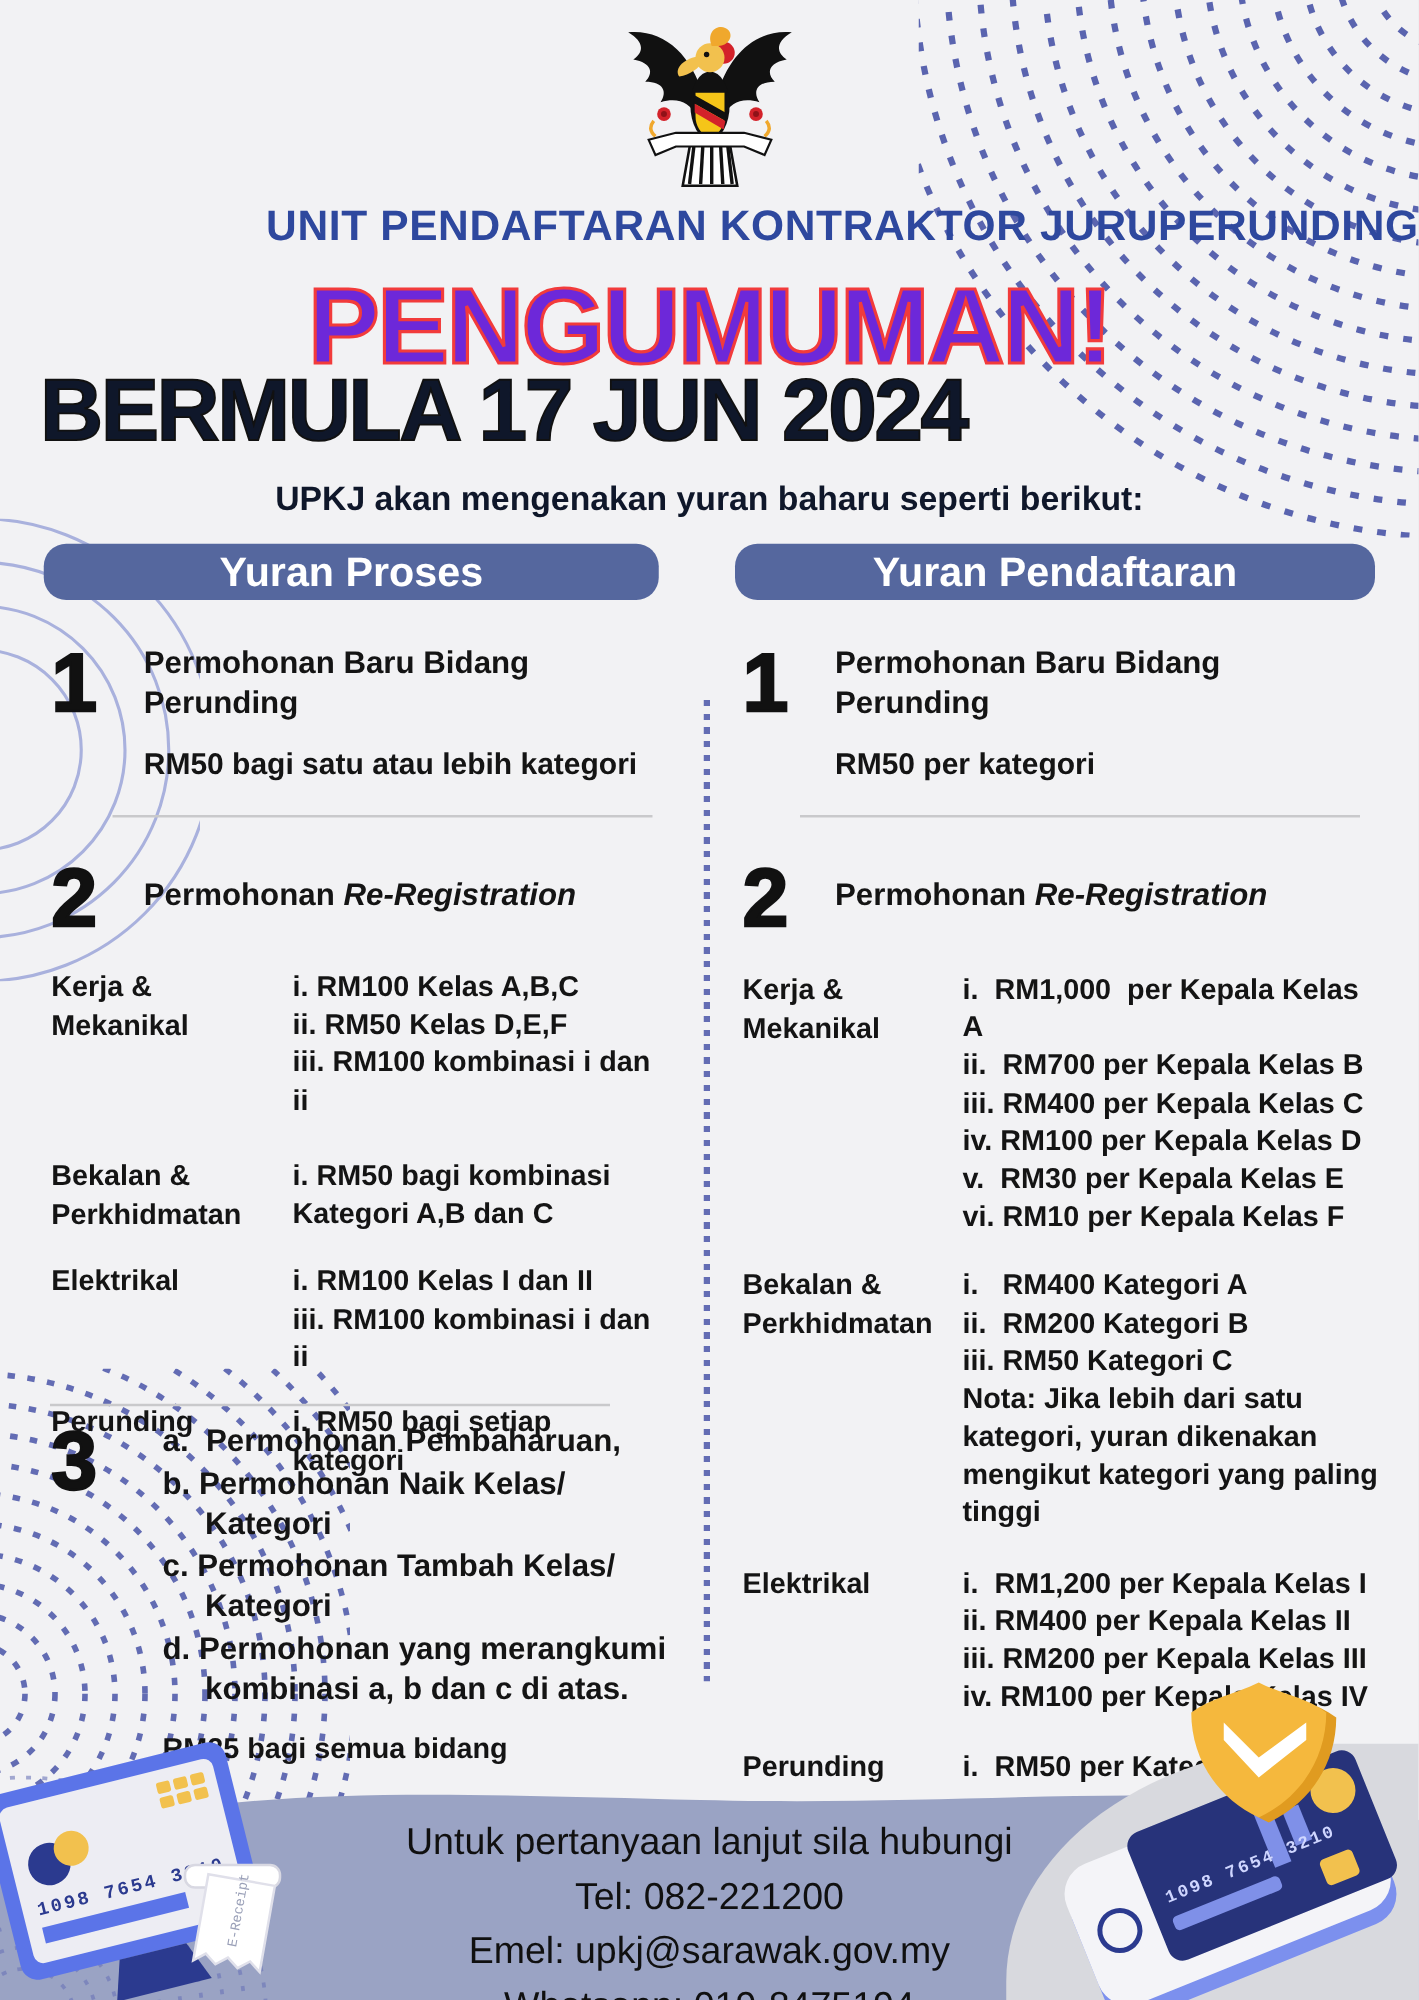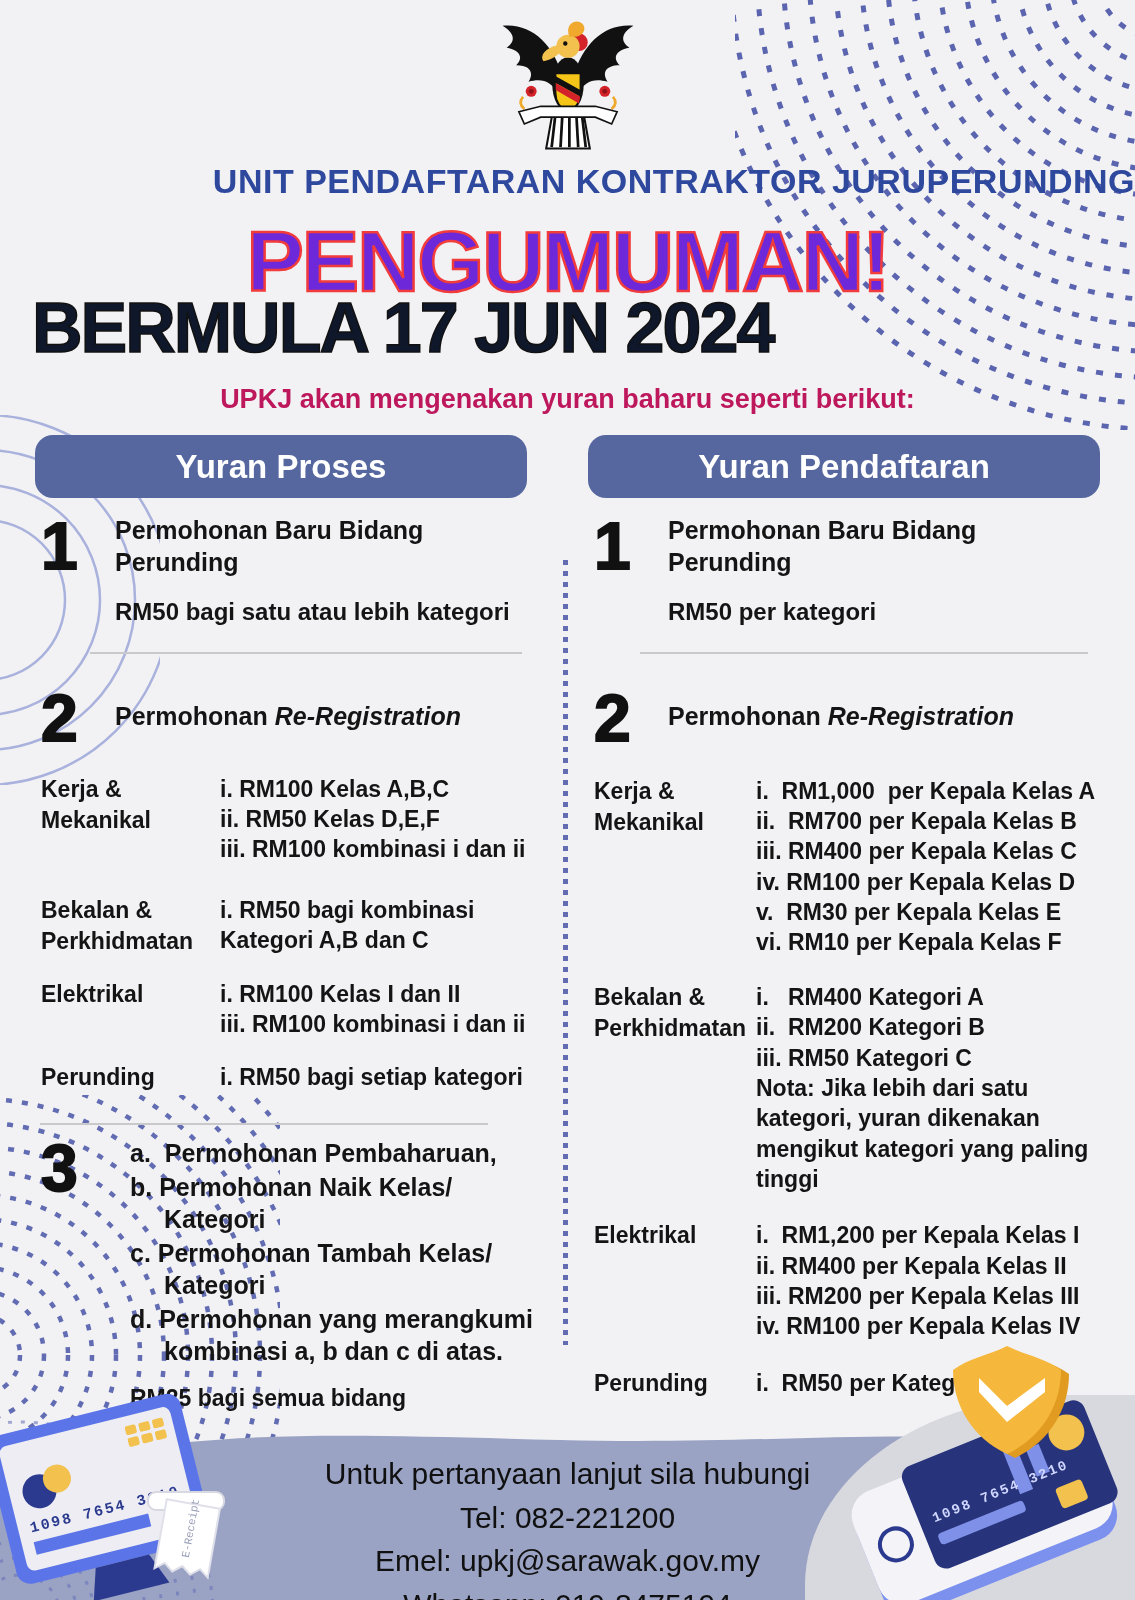--- a/index.html
+++ b/index.html
@@ -21,37 +21,37 @@
   .crest{position:absolute;top:8px;left:50%;transform:translateX(-50%);}
   .org-title{position:absolute;top:162px;width:100%;text-align:right;
     font-size:34px;font-weight:bold;color:#2e489e;letter-spacing:.5px;}
   .announcement{position:absolute;top:212px;width:100%;text-align:center;
     font-size:86px;font-weight:bold;color:#6d28d9;letter-spacing:-2px;
     -webkit-text-stroke:2.5px #f23b3b;}
   .start-date{position:absolute;top:288px;width:100%;text-align:left;
     font-size:70px;font-weight:bold;color:#0f172a;letter-spacing:-2px;padding-left:32px;
     -webkit-text-stroke:1.5px #111;}
   .subtitle{position:absolute;top:384px;width:100%;text-align:center;
-    font-size:27px;font-weight:bold;color:#be185d;}
+    font-size:27px;font-weight:bold;color:#0f172a;}
   
   .col{position:absolute;top:435px;}
   .col-left{left:35px;width:500px;height:960px;}
   .col-right{left:588px;width:520px;height:960px;}
-  .col-bar{position:absolute;top:0;left:0;right:8px;height:63px;background:#55679e;
+  .col-bar{position:absolute;top:0;left:0;right:8px;height:45px;background:#55679e;
     border-radius:18px;display:flex;align-items:center;justify-content:center;
     color:#fff;font-size:33px;font-weight:bold;}
   .sec{position:absolute;left:0;right:0;display:grid;grid-template-columns:80px 1fr;}
   .sec-num{font-size:66px;font-weight:bold;line-height:.95;color:#111;
     -webkit-text-stroke:2px #111;padding-left:6px;}
   .sec-title{font-size:25px;font-weight:bold;line-height:1.26;max-width:360px;}
   .sec-title .prefix{margin-right:7px;}
   .sec-title .ital{font-style:italic;}
   .sec-fee{grid-column:2;font-size:24px;font-weight:bold;margin-top:20px;}
   .rows{grid-column:1 / span 2;}
-  .fee-row{display:grid;column-gap:0;}
+  .fee-row{display:grid;column-gap:14px;}
   .col-left .fee-row{grid-template-columns:185px 1fr;}
   .col-right .fee-row{grid-template-columns:168px 1fr;}
   .fee-label{font-size:23px;font-weight:bold;line-height:1.35;padding-left:6px;}
   .fee-line{font-size:23px;font-weight:bold;line-height:1.32;white-space:pre-wrap;}
   .hr{position:absolute;height:2px;background:#c9c9cb;}
   .dotted-divider{position:absolute;left:563px;top:560px;width:5px;height:785px;
     background:repeating-linear-gradient(180deg,#4a55a8 0 5px,transparent 5px 11px);
     opacity:.85;}
   
   .sec3-items{max-width:438px;}

